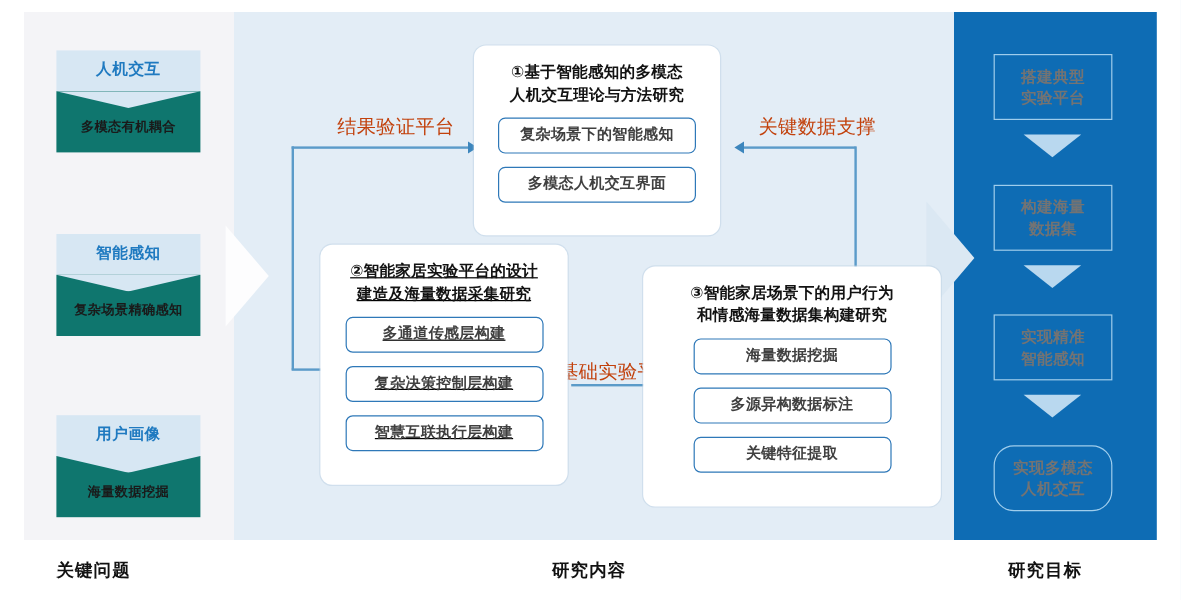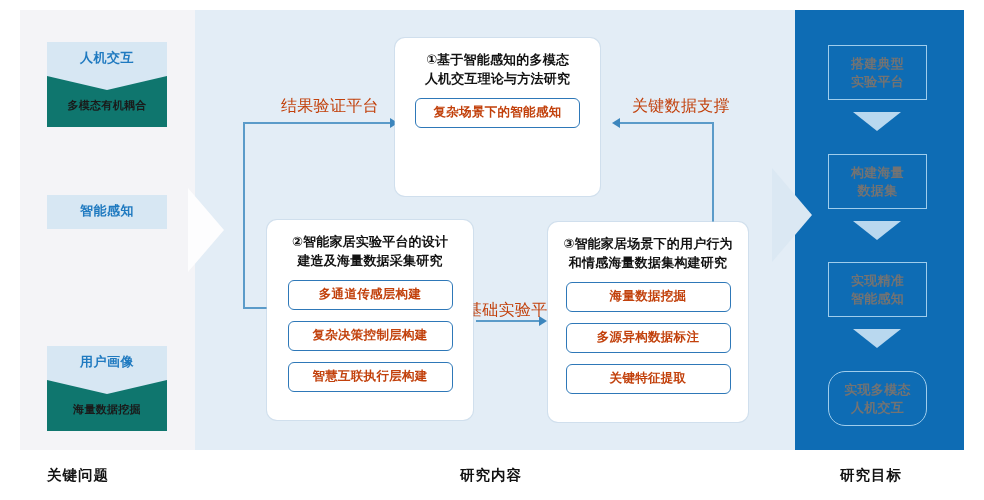--- a/index.html
+++ b/index.html
@@ -49,30 +49,30 @@
     clip-path:polygon(0 0,50% 100%,100% 0);
   }
   #kp-0{top:42px;} #kp-1{top:195px;} #kp-2{top:332px;margin-top:14px;}
 
   
   .cbox{
     position:absolute;background:#ffffff;border-radius:10px;
     box-shadow:0 0 0 1px rgba(190,210,228,.5);
   }
   #box-1{left:395px;top:38px;width:205px;height:158px;}
-  #box-2{left:267px;top:220px;width:206px;height:200px;}
-  #box-3{left:548px;top:222px;width:200px;height:200px;}
+  #box-2{left:267px;top:204px;width:206px;height:200px;text-decoration:underline;}
+  #box-3{left:536px;top:222px;width:248px;height:200px;}
   .cbox-title{
     color:#121212;font-weight:bold;font-size:13px;line-height:1.45;
     text-align:center;padding:13px 10px 9px;letter-spacing:.2px;
   }
   .pill{
     margin:0 auto 11px;width:163px;height:28px;
     border:1px solid #2e78b8;border-radius:6px;background:#fff;
-    color:#c2410c;font-weight:bold;font-size:12.5px;
+    color:#404040;font-weight:bold;font-size:12.5px;
     display:flex;align-items:center;justify-content:center;
     letter-spacing:.3px;
   }
 
   
   .conn{position:absolute;background:#5b9bc9;}
   .conn-v{width:1.6px;}
   .conn-h{height:1.6px;}
   .arrow-r{
     position:absolute;width:0;height:0;
@@ -123,20 +123,21 @@
 
   <div id="chev-left"></div>
   <div id="chev-right"></div>
 
   <div class="kp-card" id="kp-0">
     <div class="kp-head">人机交互</div>
     <div class="kp-body">多模态有机耦合</div>
   </div>
   <div class="kp-card" id="kp-1">
     <div class="kp-head">智能感知</div>
+    <div class="kp-body">复杂场景精确感知</div>
   </div>
   <div class="kp-card" id="kp-2">
     <div class="kp-head">用户画像</div>
     <div class="kp-body">海量数据挖掘</div>
   </div>
 
   <div class="conn conn-v" style="left:243px;top:122px;height:186px;"></div>
   <div class="conn conn-h" style="left:243px;top:307px;width:26px;"></div>
   <div class="conn conn-h" style="left:243px;top:122px;width:147px;"></div>
   <div class="arrow-r" style="left:390px;top:118px;"></div>
@@ -149,20 +150,21 @@
   <div class="conn-label" style="left:632px;top:96px;">关键数据支撑</div>
 
   <div class="conn conn-h" style="left:476px;top:320px;width:64px;"></div>
   <div class="arrow-r" style="left:539px;top:316px;"></div>
   <div class="conn-label" style="left:466px;top:300px;">基础实验平台</div>
 
   <div class="cbox" id="box-1">
     <div class="cbox-title" style="white-space:pre-line;">①基于智能感知的多模态
 人机交互理论与方法研究</div>
     <div class="pill">复杂场景下的智能感知</div>
+    <div class="pill">多模态人机交互界面</div>
   </div>
 
   <div class="cbox" id="box-2">
     <div class="cbox-title" style="white-space:pre-line;">②智能家居实验平台的设计
 建造及海量数据采集研究</div>
     <div class="pill">多通道传感层构建</div>
     <div class="pill">复杂决策控制层构建</div>
     <div class="pill">智慧互联执行层构建</div>
   </div>
 

